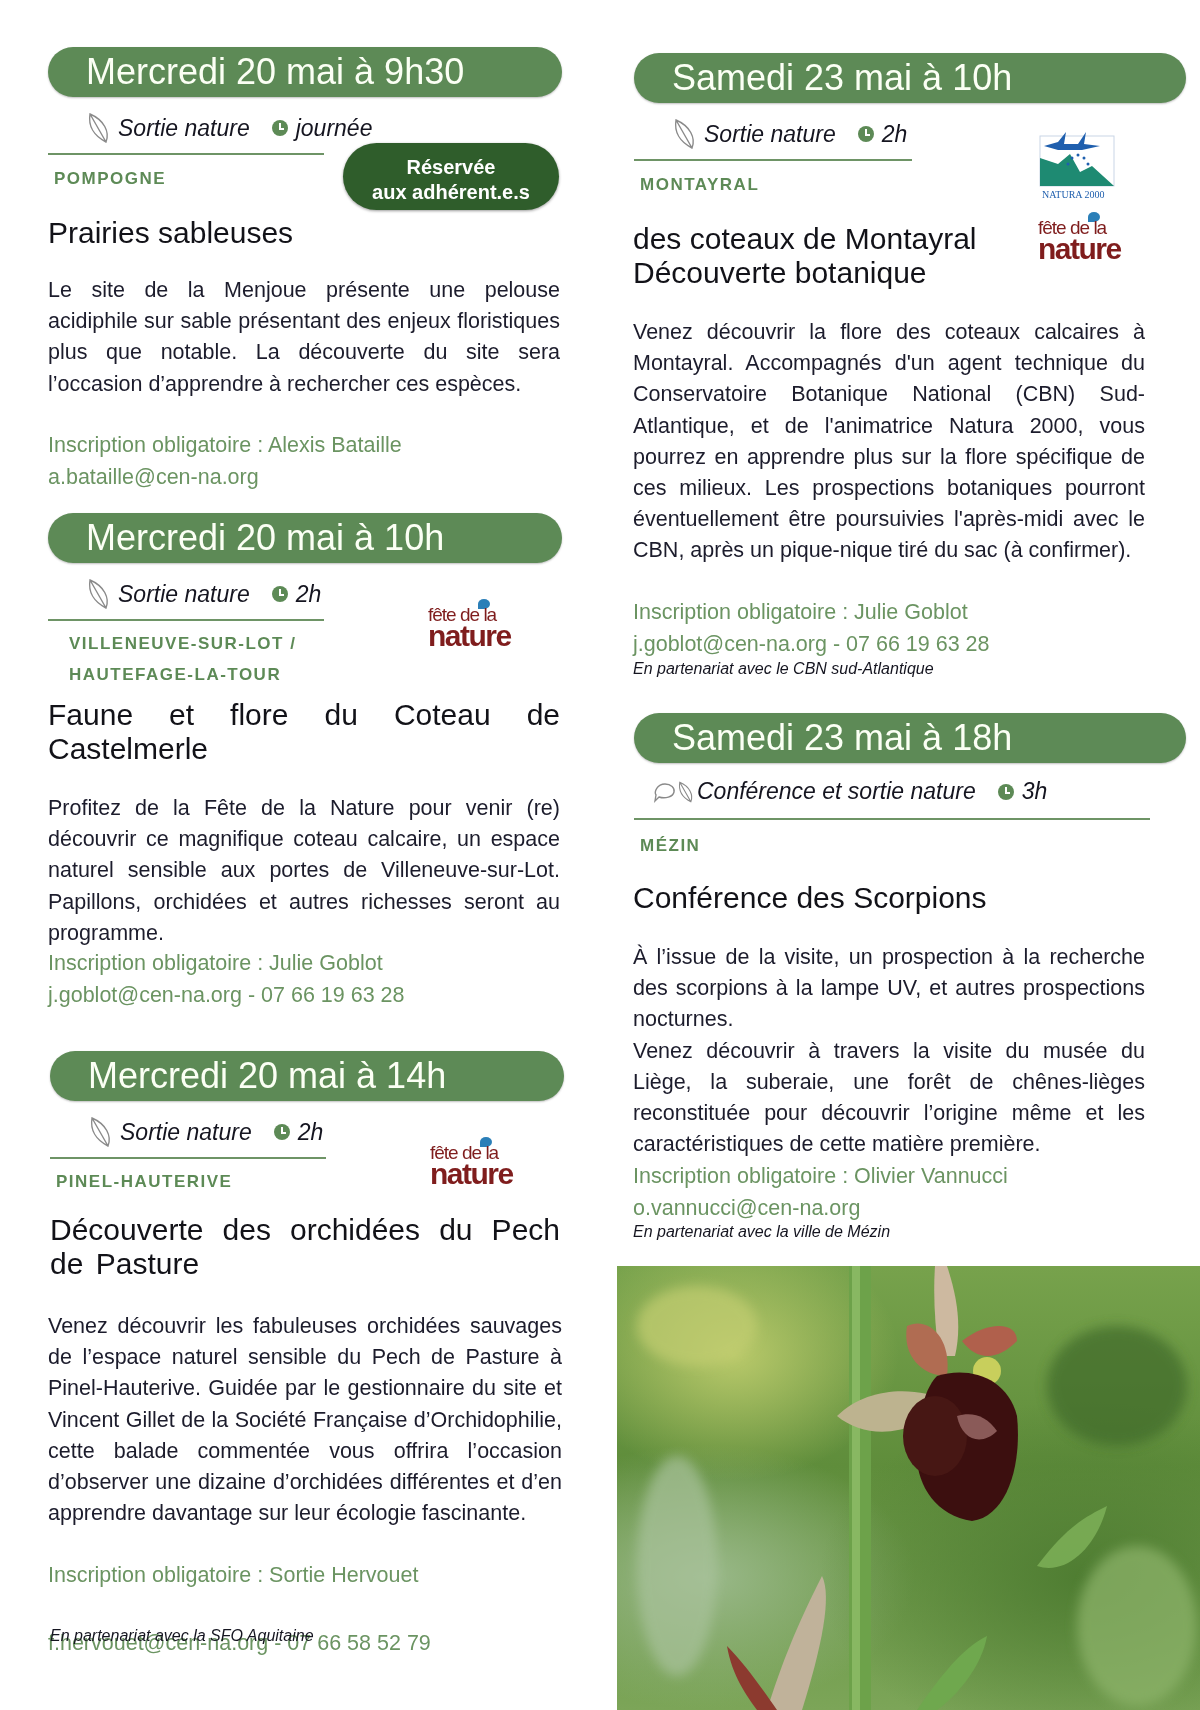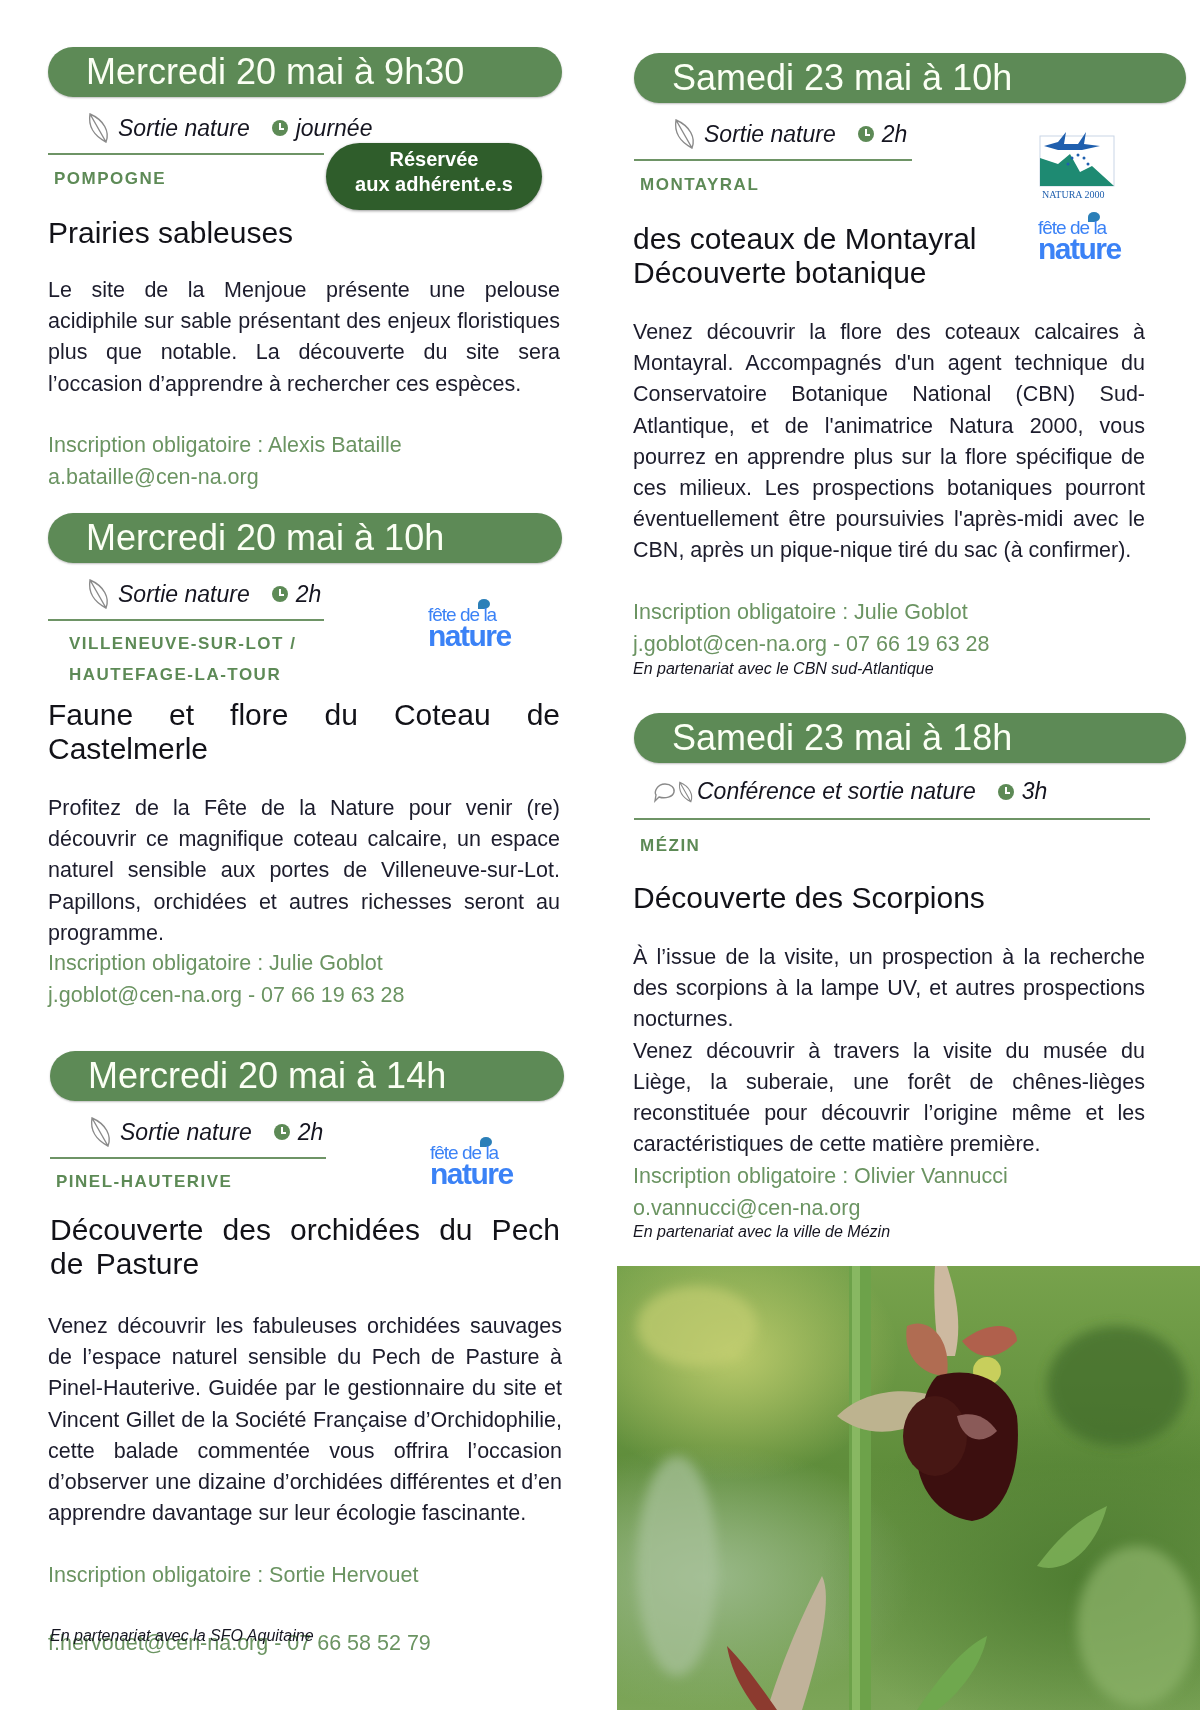--- a/index.html
+++ b/index.html
@@ -17,21 +17,21 @@
   .clock::after { content:""; position:absolute; left:7px; top:8px; width:5px; height:2px; background:#fff; }
   .rule { position:absolute; height:2px; background:#6e9466; }
   .place { position:absolute; font-weight:bold; font-size:17px; letter-spacing:1.5px; color:#5d8a56;
            line-height:31px; }
   .title { position:absolute; font-size:30px; line-height:34px; color:#121218; }
   .body { position:absolute; font-size:21.5px; line-height:31.2px; color:#1c1c2c; text-align:justify; }
   .green { position:absolute; font-size:21.5px; line-height:31px; color:#6b9462; white-space:nowrap; }
   .partner { position:absolute; font-size:16px; font-style:italic; color:#151520; white-space:nowrap; }
   .badge { position:absolute; background:#2f5d2b; color:#fff; font-weight:bold; font-size:20px;
            line-height:25px; text-align:center; border-radius:34px; box-shadow:0 1px 3px rgba(0,0,0,0.4); }
-  .fete { position:absolute; width:90px; height:50px; font-family:"Liberation Sans", sans-serif; color:#3b82f6; }
+  .fete { position:absolute; width:90px; height:50px; font-family:"Liberation Sans", sans-serif; color:#7f1d1d; }
   .fete .l1 { position:absolute; top:0; left:0; font-size:19px; letter-spacing:-1px; line-height:20px; }
   .fete .l2 { position:absolute; top:16px; left:0; font-size:30px; font-weight:bold; letter-spacing:-1.5px; line-height:30px; }
   .fete .bird { position:absolute; left:50px; top:-6px; width:12px; height:10px; background:#2b7fb8;
                 border-radius:50% 50% 50% 0; }
   .natura { position:absolute; width:80px; height:72px; }
   .photo { position:absolute; left:617px; top:1266px; width:583px; height:444px; overflow:hidden;
            background: radial-gradient(ellipse at 20% 20%, #b9c96a 0%, rgba(185,201,106,0) 25%),
                        radial-gradient(ellipse at 80% 70%, #4f7d32 0%, rgba(79,125,50,0) 40%),
                        radial-gradient(ellipse at 15% 70%, #9ab98a 0%, rgba(154,185,138,0) 30%),
                        linear-gradient(180deg, #77a24c 0%, #5f8d3b 45%, #7ca558 100%); }
@@ -45,21 +45,21 @@
 <div class="meta" style="left:86px; top:112px;">
   <svg width="26" height="32" viewBox="0 0 26 32">
       <path d="M4 2 C 18 8, 24 20, 20 30 C 8 24, 2 14, 4 2 Z M4 2 L20 30" fill="none" stroke="#8a8a8a" stroke-width="1.4"></path>
     </svg>
   <span style="margin-left:6px">Sortie nature</span>
   <span class="clock"></span>
   <span>journée</span>
 </div>
 <div class="rule" style="left:48px; top:153px; width:276px;"></div>
 <div class="place" style="left:54px; top:163px;">POMPOGNE</div>
-<div class="badge" style="left:326px; top:143px; width:216px; height:67px; padding-top:4px; box-sizing:border-box;">
+<div class="badge" style="left:343px; top:143px; width:216px; height:67px; padding-top:12px; box-sizing:border-box;">
   <div>Réservée</div>
   <div>aux adhérent.e.s</div>
 </div>
 <div class="title" style="left:48px; top:216px;">Prairies sableuses</div>
 <div class="body" style="left:48px; top:275px; width:512px;">Le site de la Menjoue présente une pelouse acidiphile sur sable présentant des enjeux floristiques plus que notable. La découverte du site sera l’occasion d’apprendre à rechercher ces espèces.</div>
 <div class="green" style="left:48px; top:430px;">Inscription obligatoire : Alexis Bataille</div>
 <a class="green" style="left:48px; top:462px; text-decoration:none;">a.bataille@cen-na.org</a>
 
 <div class="pill" style="left:48px; top:513px; width:476px;">
   <span>Mercredi 20 mai à 10h</span>
@@ -162,21 +162,21 @@
     </svg>
   <svg width="18" height="26" viewBox="0 0 26 32">
       <path d="M4 2 C 18 8, 24 20, 20 30 C 8 24, 2 14, 4 2 Z M4 2 L20 30" fill="none" stroke="#8a8a8a" stroke-width="1.6"></path>
     </svg>
   <span style="margin-left:2px">Conférence et sortie nature</span>
   <span class="clock"></span>
   <span>3h</span>
 </div>
 <div class="rule" style="left:634px; top:818px; width:516px;"></div>
 <div class="place" style="left:640px; top:830px;">MÉZIN</div>
-<div class="title" style="left:633px; top:881px;">Découverte des Scorpions</div>
+<div class="title" style="left:633px; top:881px;">Conférence des Scorpions</div>
 <div class="body" style="left:633px; top:942px; width:512px;">
   <div>À l’issue de la visite, un prospection à la recherche des scorpions à la lampe UV, et autres prospections nocturnes.</div>
   <div>Venez découvrir à travers la visite du musée du Liège, la suberaie, une forêt de chênes-lièges reconstituée pour découvrir l’origine même et les caractéristiques de cette matière première.</div>
 </div>
 <div class="green" style="left:633px; top:1161px;">Inscription obligatoire : Olivier Vannucci</div>
 <a class="green" style="left:633px; top:1193px; text-decoration:none;">o.vannucci@cen-na.org</a>
 <div class="partner" style="left:633px; top:1223px;">En partenariat avec la ville de Mézin</div>
 
 <div class="photo">
   <svg width="583" height="444" viewBox="0 0 583 444">

